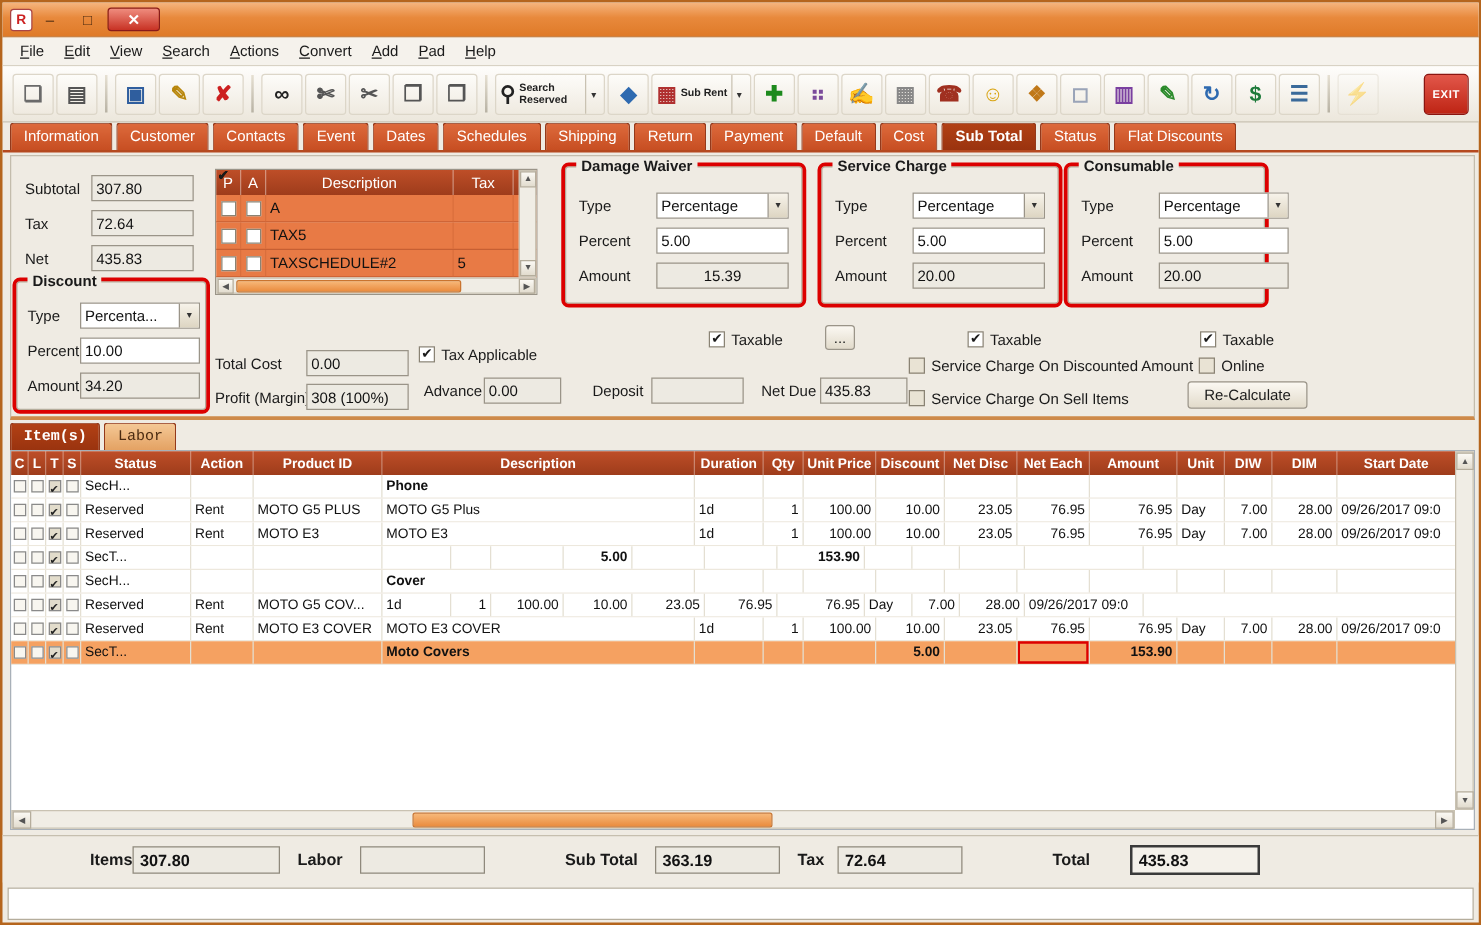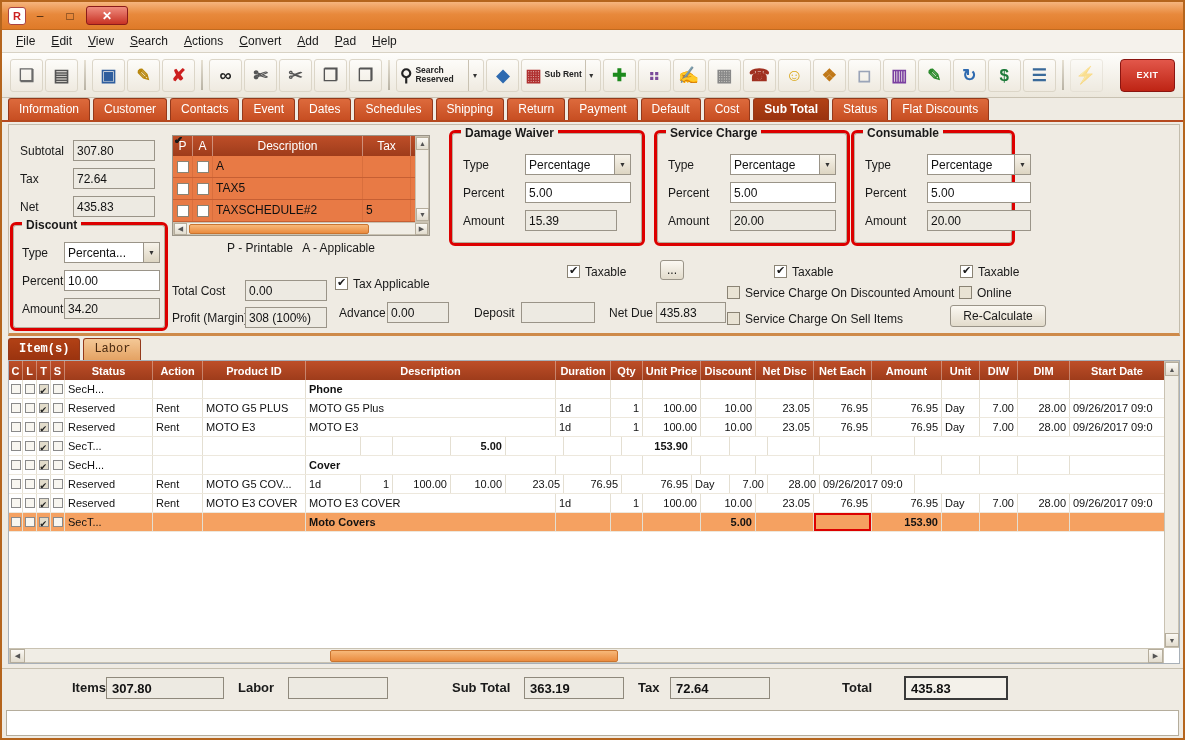--- a/index.html
+++ b/index.html
@@ -27,21 +27,21 @@
   .tb-main { display:flex; align-items:center; gap:2px; }
   .tb-btn { min-width:33px; height:33px; display:flex; align-items:center; justify-content:center;
     background:linear-gradient(#FDFCF9,#EFEAE0); border:1px solid #DCD6C8; border-radius:3px; }
   .tb-btn.labeled { padding:0 3px; gap:3px; }
   .tb-btn.disabled { opacity:.45; }
   .tb-ic { font-size:17px; line-height:1; font-weight:bold; }
   .tb-label { font-size:8.5px; line-height:1.1; max-width:50px; color:#222; font-weight:bold; }
   .tb-dd { width:12px; align-self:stretch; display:flex; align-items:center; justify-content:center;
     font-size:8px; color:#333; border-left:1px solid #C9C2B2; }
   .tb-sep { width:2px; height:30px; background:linear-gradient(#E6E0D2,#B8B2A4); margin:0 4px; }
-  .exit-btn { margin-left:auto; width:55px; height:33px; background:linear-gradient(#E2574A,#BE2414);
+  .exit-btn { margin-left:auto; width:36px; height:33px; background:linear-gradient(#E2574A,#BE2414);
     border:1px solid #8a1510; border-radius:4px; color:#fff; font-size:9px; font-weight:bold;
     display:flex; align-items:center; justify-content:center; letter-spacing:.5px; }
 
   
   .tabstrip { position:absolute; left:0; top:96px; width:100%; height:24px; display:flex; gap:3px;
     padding-left:6px; border-bottom:2px solid #B5491F; }
   .tab { padding:3px 10px 4px; background:linear-gradient(#DD6A3C,#C74E22); color:#fff; font-size:12px;
     border:1px solid #93391B; border-bottom:none; border-radius:3px 3px 0 0; white-space:nowrap; }
   .tab.active { background:linear-gradient(#B24115,#9A330F); font-weight:bold; }
 
@@ -317,21 +317,20 @@
       <div class="sb-track" style="left:242px;top:0;width:14px;height:86px">
         <div class="sb-btn" style="left:0;top:0;width:13px;height:13px">▲</div>
         <div class="sb-btn" style="left:0;bottom:0;width:13px;height:13px">▼</div>
       </div>
       <div class="sb-track" style="left:0;top:86px;width:256px;height:13px">
         <div class="sb-btn" style="left:0;top:0;width:13px;height:12px">◀</div>
         <div class="sb-thumb" style="left:15px;top:1px;width:180px;height:10px"></div>
         <div class="sb-btn" style="right:0;top:0;width:13px;height:12px">▶</div>
       </div>
     </div>
-    <span class="glabel" style="left:163px;top:116px;width:258px;text-align:center;white-space:pre">P - Printable   A - Applicable</span>
 
     <span class="glabel" style="left:163px;top:159px">Total Cost</span>
     <input class="tf ro" style="left: 236px; top: 155px; width: 82px;" readonly="" value="0.00">
     <span class="glabel" style="left:163px;top:186px">Profit (Margin)</span>
     <input class="tf ro" style="left: 236px; top: 182px; width: 82px;" readonly="" value="308 (100%)">
 
     <span class="cbx checked" style="left:326px;top:152px"></span>
     <span class="glabel" style="left:344px;top:152px">Tax Applicable</span>
 
     <span class="glabel" style="left:330px;top:181px">Advance</span>
@@ -344,21 +343,21 @@
     <div class="grp red" style="left:443px;top:8px;width:190px;height:110px">
       <span class="grp-title">Damage Waiver</span>
       <span class="glabel" style="left:10px;top:24px">Type</span>
       <div class="combo" style="left:72px;top:20px;width:106px">
         <span class="val">Percentage</span>
         <span class="cbtn">▼</span>
       </div>
       <span class="glabel" style="left:10px;top:52px">Percent</span>
       <input class="tf" style="left: 72px; top: 48px; width: 106px;" value="5.00">
       <span class="glabel" style="left:10px;top:80px">Amount</span>
-      <input class="tf ro" style="left: 72px; top: 76px; width: 92px;" readonly="" value="15.39">
+      <input class="tf ro" style="left: 72px; top: 76px; width: 106px; text-align: center;" readonly="" value="15.39">
     </div>
     <span class="cbx checked" style="left:558px;top:140px"></span>
     <span class="glabel" style="left:576px;top:140px">Taxable</span>
 
     <div class="grp red" style="left:648px;top:8px;width:190px;height:110px">
       <span class="grp-title">Service Charge</span>
       <span class="glabel" style="left:10px;top:24px">Type</span>
       <div class="combo" style="left:72px;top:20px;width:106px">
         <span class="val">Percentage</span>
         <span class="cbtn">▼</span>

